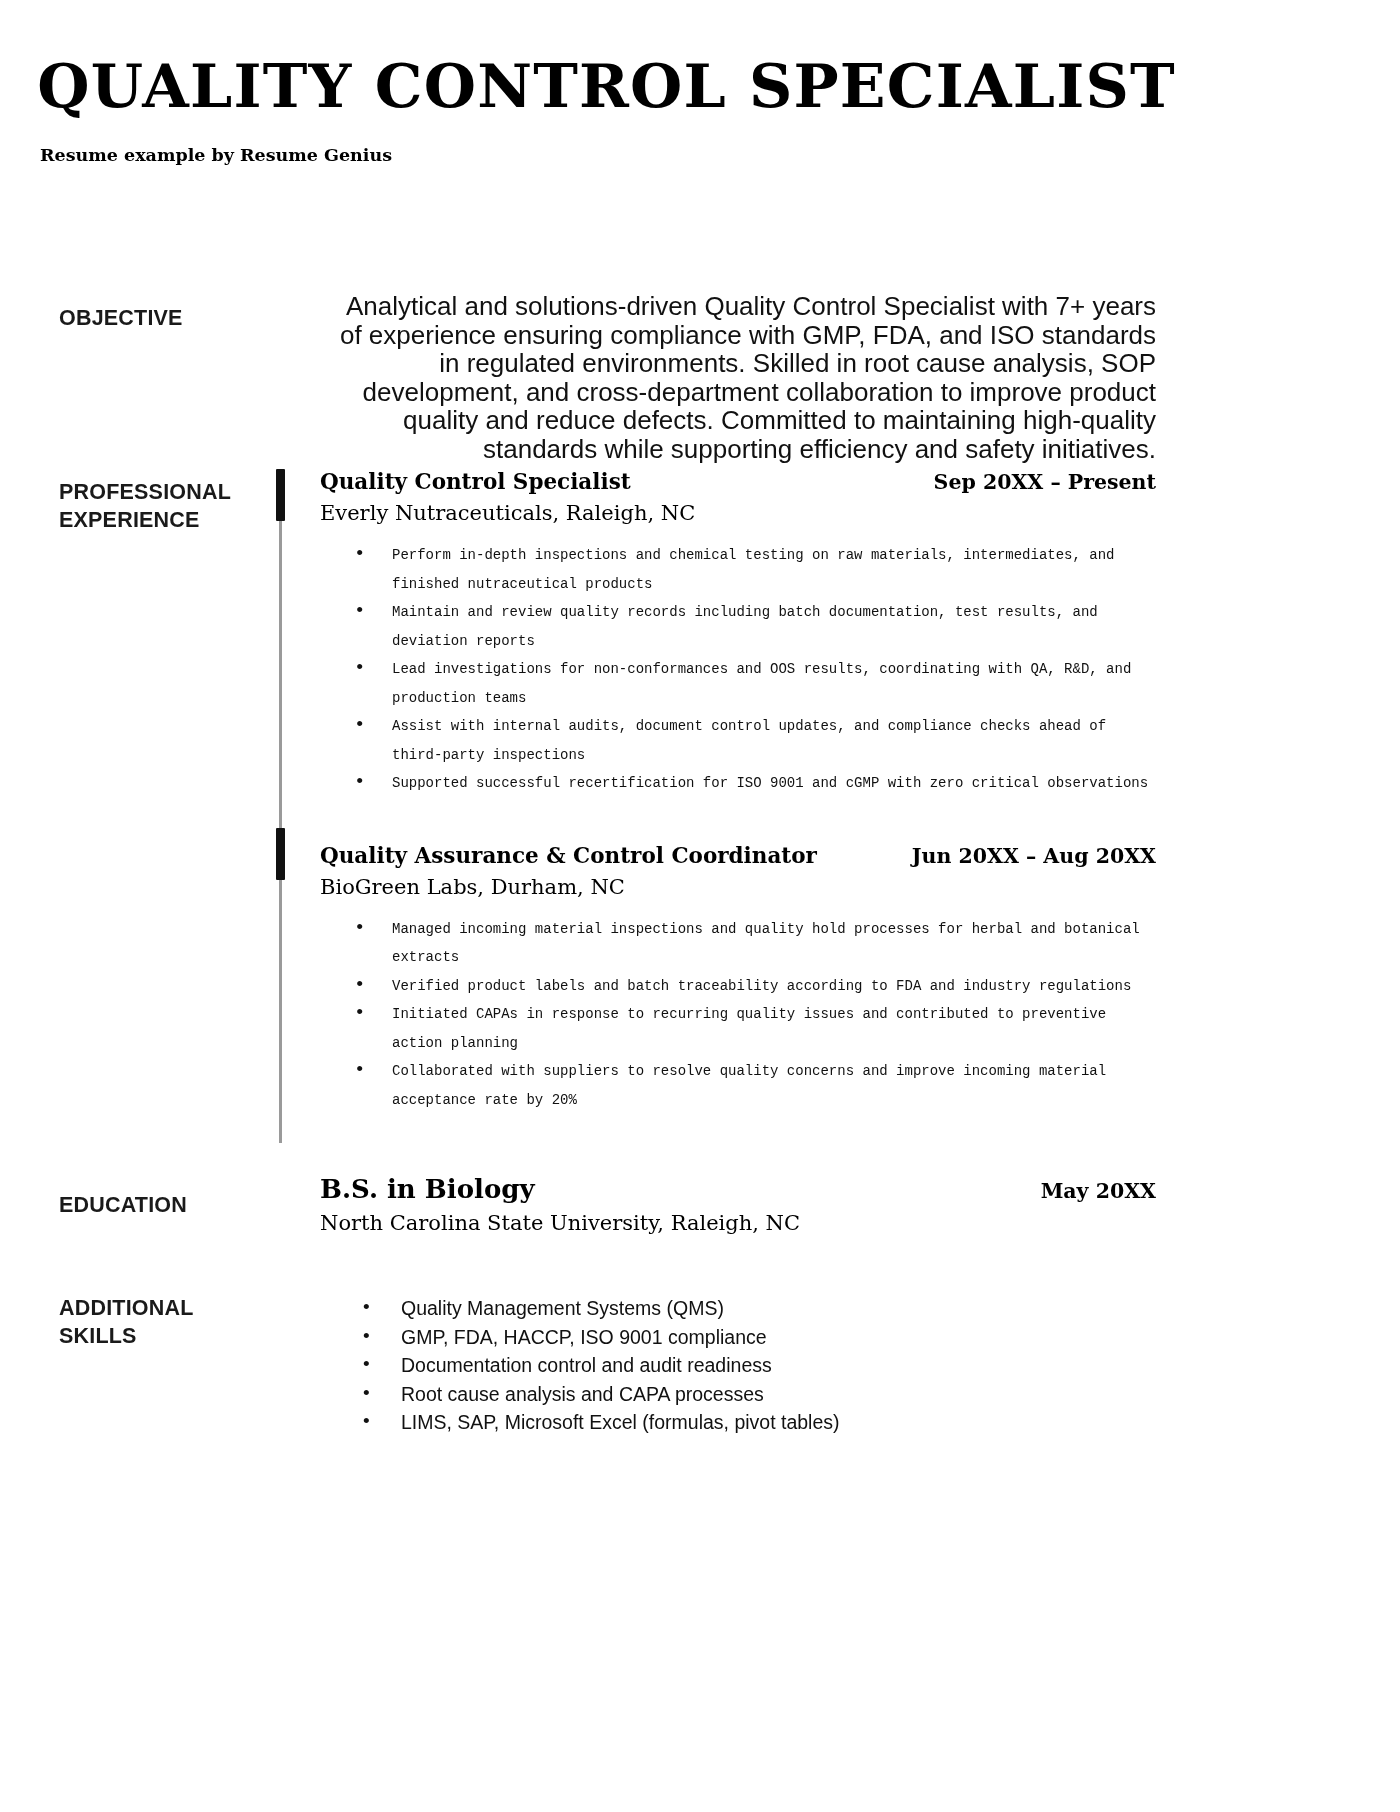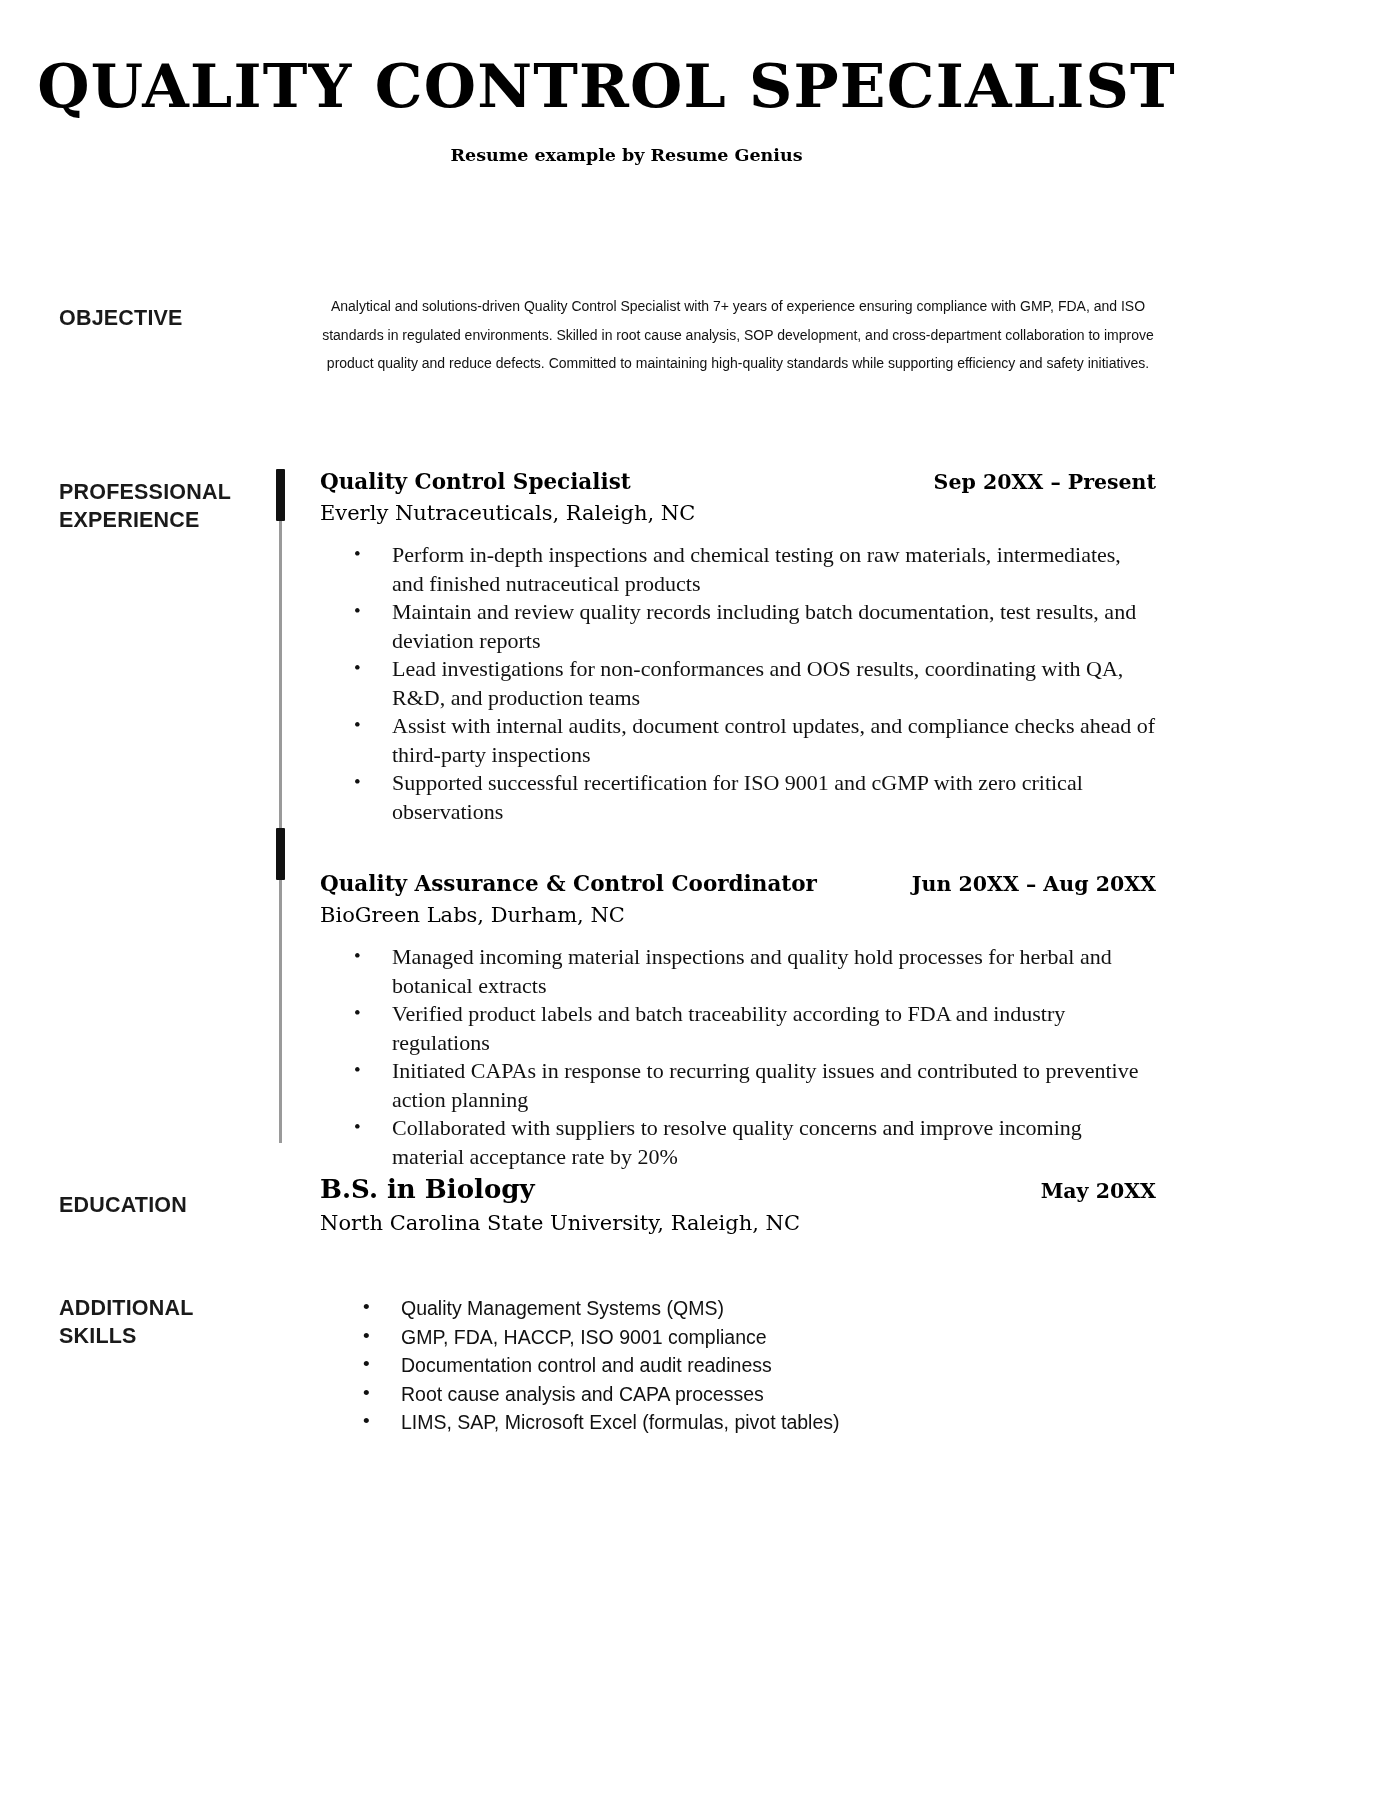--- a/index.html
+++ b/index.html
@@ -45,21 +45,21 @@
     font-family: "DejaVu Serif", "Liberation Serif", serif;
     font-weight: 700;
     font-size: 60px;
     letter-spacing: 1.2px;
     line-height: 1;
     padding-top: 56px;
     color: #000;
     white-space: nowrap;
   }
   .subtitle {
-    text-align: center;
+    text-align: left;
     font-family: "DejaVu Serif", "Liberation Serif", serif;
     font-weight: 700;
     font-size: 17.5px;
     margin-top: 29px;
     color: #000;
     margin-left: 40px;
   }
   .contact-bar {
     position: absolute;
     left: 55px;
@@ -107,24 +107,24 @@
   .sec-label .l2 { display: block; }
   .sec-body {
     position: absolute;
     left: 320px;
     width: 836px;
   }
 
   
   .objective-text {
     font-family: "Liberation Sans", sans-serif;
-    font-size: 14px;
-    line-height: 28.5px;
-    color: #111;
-    text-align: center;
+    font-size: 26px;
+    line-height: 28.5px;
+    color: #111;
+    text-align: right;
   }
 
   
   .timeline {
     position: absolute;
     left: 279px;
     top: 469px;
     width: 3px;
     height: 674px;
     background: #9a9a9a;
@@ -168,22 +168,22 @@
   }
 
   ul.bullets {
     list-style: none;
     margin: 12px 0 0 0;
     padding: 0;
   }
   ul.bullets > li {
     position: relative;
     padding-left: 72px;
-    font-family: Liberation Serif, serif;
-    font-size: 22px;
+    font-family: Liberation Mono, monospace;
+    font-size: 14px;
     line-height: 28.5px;
     color: #111;
     margin-bottom: 0px;
   }
   ul.bullets > li::before {
     content: "\2022";
     position: absolute;
     left: 34px;
     top: -1px;
     font-size: 19px;

